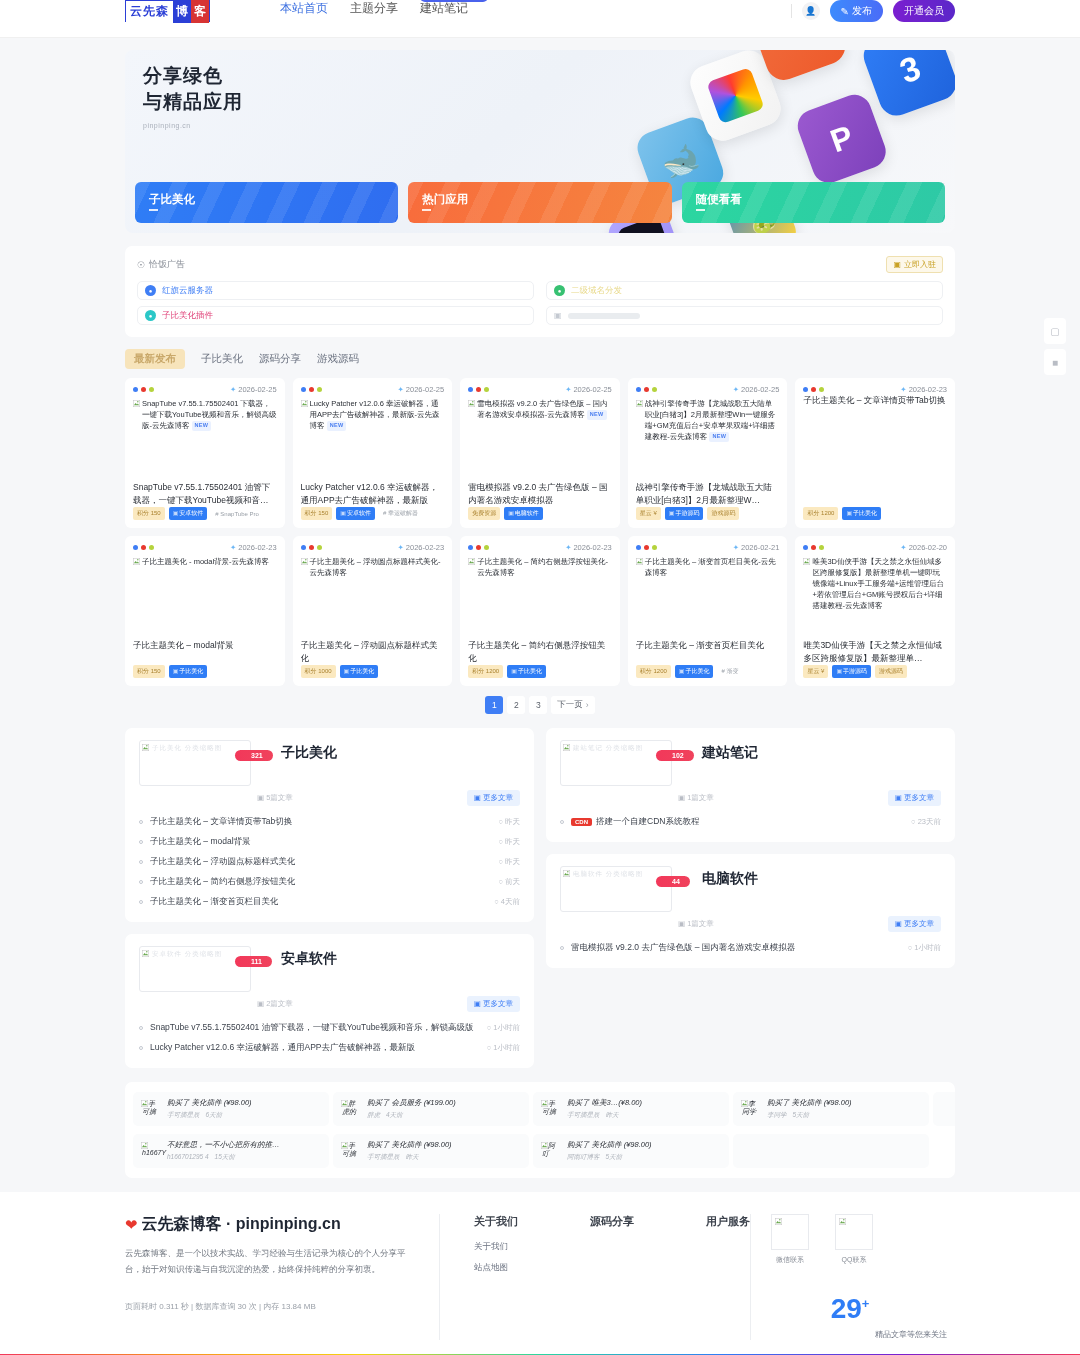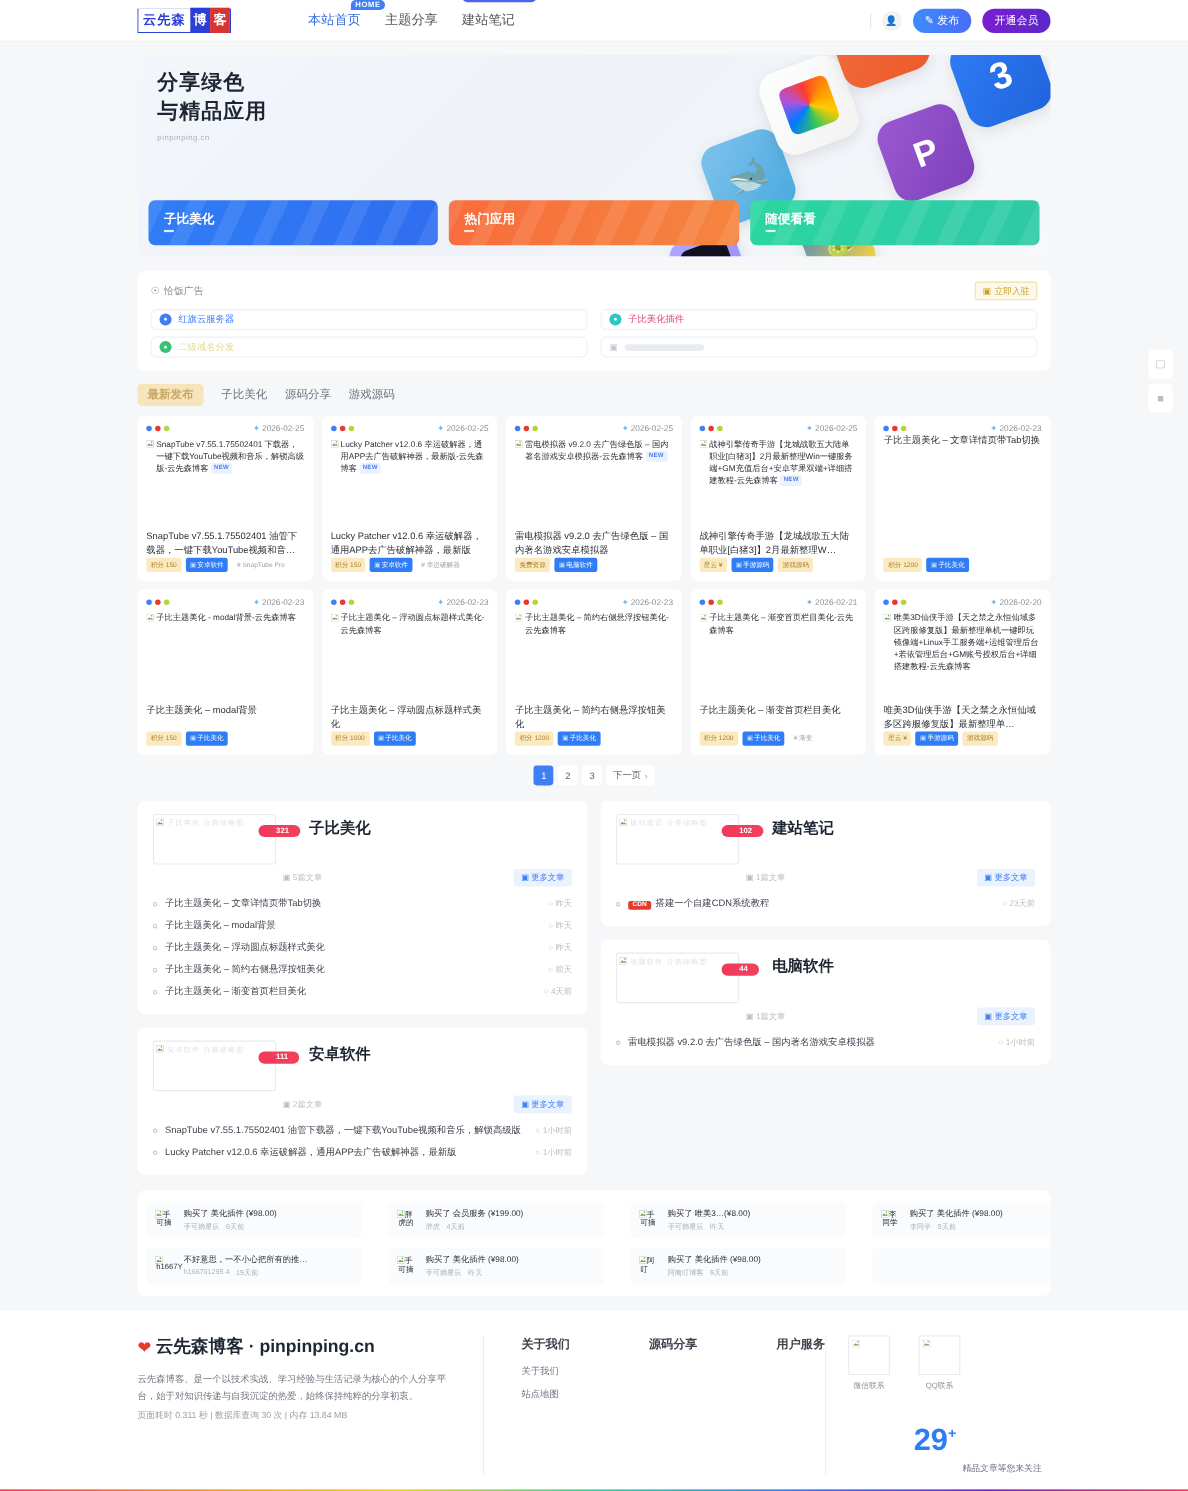--- a/index.html
+++ b/index.html
@@ -10,21 +10,21 @@
     color: #333;
     -webkit-font-smoothing: antialiased;
   }
   .page { width: 1080px; position: relative; overflow: hidden; }
 
   
   .header {
     height: 38px; background: #fff; display: flex; align-items: center;
     padding: 0 20px; position: relative; border-bottom: 1px solid #f0f0f0;
   }
-  .header-inner { width: 830px; margin: 0 auto; display: flex; align-items: center; height: 100%; }
+  .header-inner { width: 830px; margin: 0 auto; display: flex; align-items: flex-start; height: 100%; }
   .logo { display: flex; align-items: center; height: 22px; border: 1px solid #2b3fd6; }
   .logo .l1 { background: #fff; color: #2b3fd6; font-size: 12px; font-weight: bold; padding: 2px 4px; letter-spacing: 1px;}
   .logo .l2 { background: #2b3fd6; color: #fff; font-size: 12px; font-weight: bold; padding: 3px 3px; }
   .logo .l3 { background: #d73434; color: #fff; font-size: 12px; font-weight: bold; padding: 3px 3px; }
   .nav { display: flex; align-items: center; margin-left: 70px; gap: 22px; }
   .nav-item { font-size: 12px; color: #555; position: relative; cursor: pointer; white-space: nowrap;}
   .nav-item.active { color: #3b6fe0; }
   .home-badge {
     position: absolute; top: -10px; right: -22px;
     background: #3f7ef5; color: #fff; font-size: 7px; padding: 1px 4px;
@@ -131,39 +131,39 @@
   .more-btn { margin-left: auto; background: #eaf2fe; color: #3f7ef5; font-size: 7.5px; padding: 3px 7px; border-radius: 3px; cursor:pointer;}
   .cat-list { margin-top: 6px; }
   .cat-item { display: flex; align-items: center; padding: 4px 0; font-size: 8.5px; color: #3d434d; cursor:pointer;}
   .cat-item .circ { width: 4px; height: 4px; border: 1px solid #c4c9d1; border-radius: 50%; margin-right: 7px; flex: none; }
   .cat-item .t { overflow: hidden; white-space: nowrap; text-overflow: ellipsis; }
   .cat-item .when { margin-left: auto; font-size: 7.5px; color: #b9bdc5; padding-left: 10px; white-space: nowrap; }
   .cdn-tag { background:#e8392f; color:#fff; font-size:6px; font-weight:bold; padding:1px 4px; border-radius:2px; margin-right:4px;}
 
   
   .ticker { width: 830px; margin: 14px auto 0; background: #fff; border-radius: 7px; padding: 10px 8px; overflow: hidden; }
-  .ticker-row { display: flex; gap: 24px; margin-bottom: 8px; }
+  .ticker-row { display: flex; gap: 4px; margin-bottom: 8px; font-style: italic; }
   .ticker-row:last-child { margin-bottom: 0; }
   .tk { background: #fafbfc; border-radius: 5px; padding: 6px 8px; display: flex; align-items: center; gap: 6px; flex: none; width: 196px; }
   .tk-av { width: 20px; height: 20px; position: relative; flex: none; }
   .tk-av .bi { position: absolute; left: 0; top: 1px; width: 7px; height: 7px; }
   .tk-av .nm { position: absolute; left: 7px; top: 0px; font-size: 7px; color: #2b2f36; white-space: nowrap; }
   .tk-av .nm2 { position: absolute; left: 1px; top: 8px; font-size: 7px; color: #2b2f36; white-space: nowrap; }
   .tk-body { min-width: 0; }
   .tk-l1 { font-size: 7.5px; color: #2b2f36; white-space: nowrap; overflow: hidden; text-overflow: ellipsis; }
   .tk-l2 { font-size: 6.5px; color: #adb2ba; margin-top: 3px; display: flex; gap: 6px; }
 
   
   .footer { background: #fff; margin-top: 14px; padding: 22px 0 14px; }
   .footer-inner { width: 830px; margin: 0 auto; display: flex; }
   .f-left { width: 315px; padding-right: 26px; border-right: 1px solid #eceef1; }
   .f-brand { display: flex; align-items: center; font-size: 16px; font-weight: bold; color: #1f2633; }
   .f-heart { color: #e8392f; margin-right: 4px; font-size: 15px; }
   .f-desc { margin-top: 11px; font-size: 8.5px; line-height: 1.85; color: #717780; }
-  .f-stat { margin-top: 4px; font-size: 8px; color: #9aa0a8; }
+  .f-stat { margin-top: 24px; font-size: 8px; color: #9aa0a8; }
   .f-cols { display: flex; padding-left: 34px; gap: 72px; flex: 1; }
   .f-col h4 { font-size: 11px; color: #3d434d; font-weight: bold; margin-bottom: 12px; }
   .f-col a { display: block; font-size: 8.5px; color: #6b7280; margin-bottom: 9px; text-decoration: none; cursor:pointer;}
   .f-right { width: 205px; border-left: 1px solid #eceef1; padding-left: 20px; }
   .qr-row { display: flex; gap: 26px; }
   .qr { text-align: center; }
   .qr .box { width: 38px; height: 36px; border: 1px solid #e8eaee; position: relative; }
   .qr .box .bi { position: absolute; left: 3px; top: 3px; width: 7px; height: 7px; }
   .qr .lb { font-size: 7px; color: #8a8f98; margin-top: 5px; }
   .big-num { text-align: center; padding-right: 26px; margin-top: 28px; font-size: 28px; font-weight: bold; color: #2f7df6; }
@@ -268,26 +268,26 @@
         <span>▣</span>
         <span>立即入驻</span>
       </div>
     </div>
     <div class="ad-rows">
       <div class="ad-cell">
         <span class="ad-dot" style="background:#3f7ef5;">●</span>
         <span class="ad-txt" style="color:#3f7ef5;">红旗云服务器</span>
       </div>
       <div class="ad-cell">
+        <span class="ad-dot" style="background:#37c172;">●</span>
+        <span class="ad-txt" style="color:#e8d98a;">二级域名分发</span>
+      </div>
+      <div class="ad-cell">
         <span class="ad-dot" style="background:#2bc7c7;">●</span>
         <span class="ad-txt" style="color:#e0437a;">子比美化插件</span>
-      </div>
-      <div class="ad-cell">
-        <span class="ad-dot" style="background:#37c172;">●</span>
-        <span class="ad-txt" style="color:#e8d98a;">二级域名分发</span>
       </div>
       <div class="ad-cell">
         <span style="color:#c4c9d1;font-size:8px;">▣</span>
         <span class="ad-blur"></span>
       </div>
     </div>
   </div>
 
   <div class="list-tabs">
     <div class="ltab active">最新发布</div>

